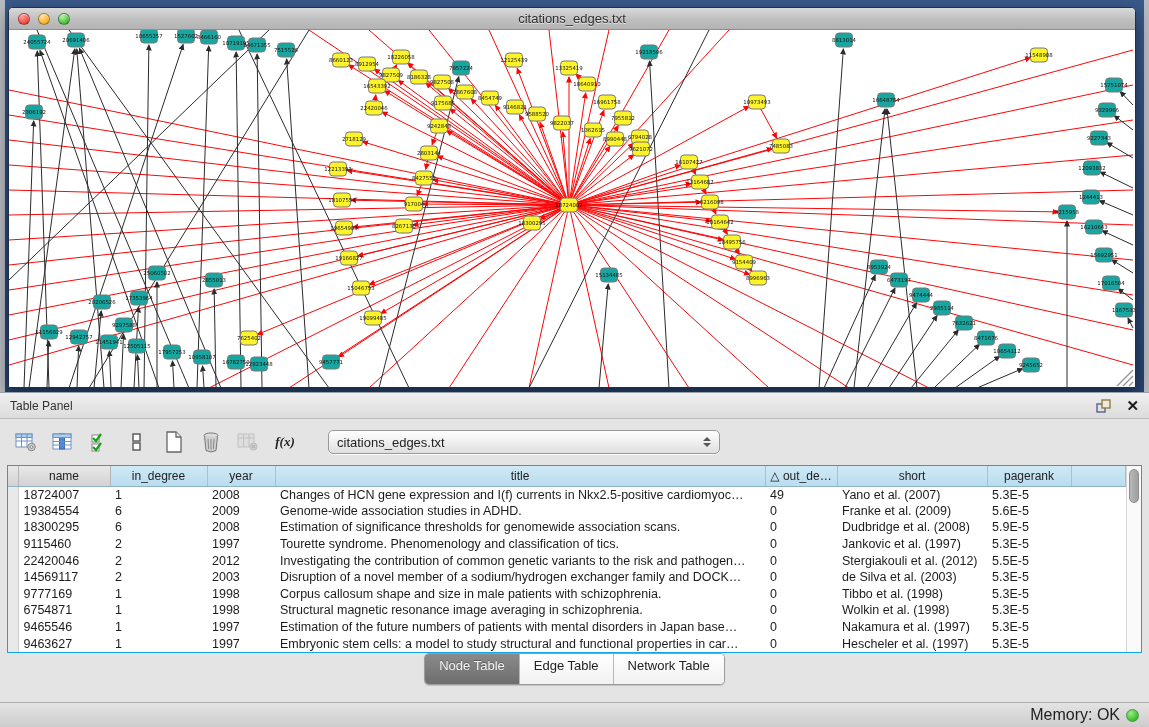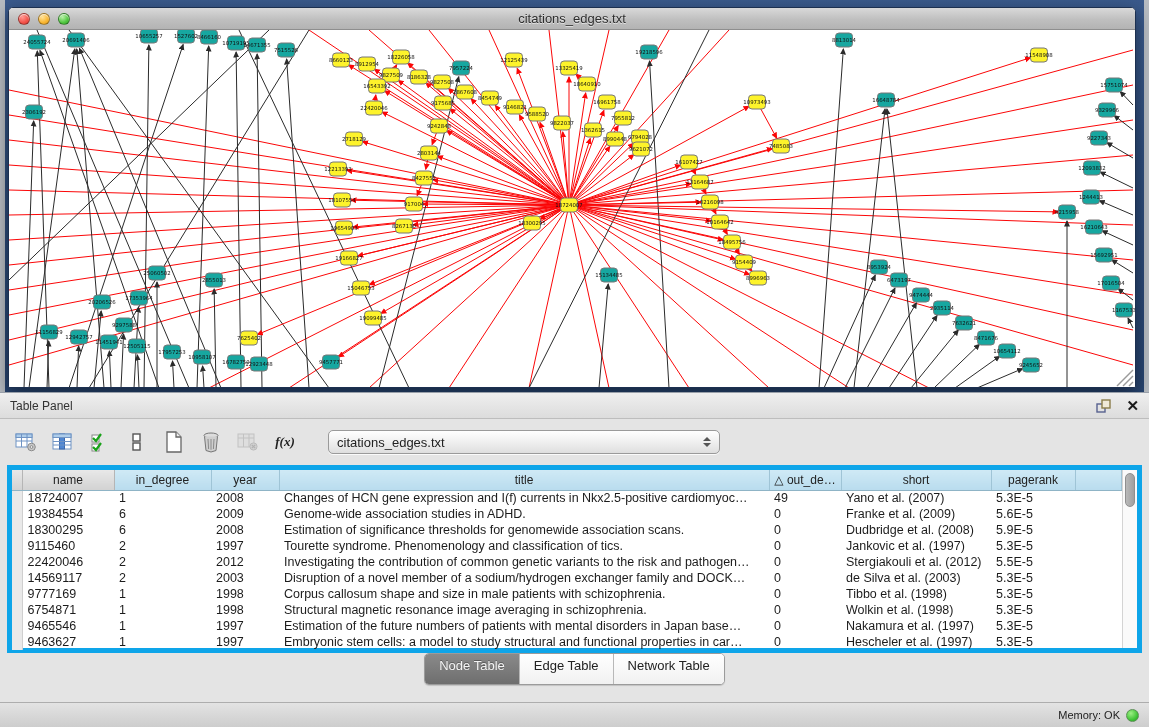--- a/index.html
+++ b/index.html
@@ -46,21 +46,21 @@
     background:linear-gradient(180deg,#ffffff,#e9e9e9 70%,#dedede); display:flex; align-items:center;
     padding:0 8px; font-size:13px; color:#222; box-shadow:0 1px 0 rgba(255,255,255,.8); }
   .combo .val { flex:1; }
   .combo .arrows { display:flex; flex-direction:column; gap:2px; }
   .combo .arrows i { display:block; width:0; height:0; border-left:4px solid transparent;
     border-right:4px solid transparent; }
   .combo .arrows i.up { border-bottom:4px solid #555; }
   .combo .arrows i.dn { border-top:4px solid #555; }
 
   .table-area { position:relative; margin:0 7px; height:188px; background:#fff;
-    border:5px solid #0ea5e9; display:flex; }
+    border:1px solid #0ea5e9; display:flex; }
   table.data { border-collapse:collapse; table-layout:fixed; width:1118px; font-size:12.5px; }
   table.data th { height:20px; font-weight:normal; font-size:12px; color:#222; text-align:center;
     background:linear-gradient(180deg,#cfe9f5,#b9dcee); border-right:1px solid #9fc4d6;
     border-bottom:1px solid #8fb4c6; overflow:hidden; white-space:nowrap; }
   table.data th.gray { background:linear-gradient(180deg,#e8e8e8,#d2d2d2); border-right:1px solid #b5b5b5; }
   table.data td { height:16px; padding:0 5px; white-space:nowrap; overflow:hidden; color:#1c1c1c; }
   table.data td.gutter { background:#e9e9e9; border-right:1px solid #cfcfcf; }
   .scrollbar { width:15px; background:#fafafa; border-left:1px solid #d4d4d4; position:relative; }
   .thumb { position:absolute; left:2px; top:3px; width:10px; height:34px; border-radius:6px;
     background:linear-gradient(90deg,#b9b9b9,#9f9f9f); border:1px solid #8f8f8f; }
@@ -70,21 +70,21 @@
     background:#fff; box-shadow:0 1px 1px rgba(0,0,0,.15); }
   .seg .tab { padding:4px 14px; font-size:13px; color:#222; border-right:1px solid #b8b8b8;
     background:linear-gradient(180deg,#ffffff,#f1f1f1); cursor:default; }
   .seg .tab:last-child { border-right:none; }
   .seg .tab.active { background:linear-gradient(180deg,#8a8a8a,#6e6e6e); color:#f4f4f4;
     text-shadow:0 -1px 0 rgba(0,0,0,.3); }
 
   .statusbar { position:absolute; left:0; bottom:0; width:1149px; height:25px;
     background:linear-gradient(180deg,#e3e3e3,#cdcdcd); border-top:1px solid #adadad;
     display:flex; align-items:center; justify-content:flex-end; padding:0 10px; gap:6px; }
-  .mem-label { font-size:11px; color:#222; }
+  .mem-label { font-size:16px; color:#222; }
   .mem-dot { width:13px; height:13px; border-radius:50%;
     background:radial-gradient(circle at 35% 30%, #9cef84, #3cc133 65%, #2b9a26);
     border:1px solid #5a8f54; }
 </style>
 </head>
 <body>
 
 <div class="desktop">
   <div class="desktop-strip" style="left:0"></div>
   <div class="desktop-strip" style="right:0"></div>

